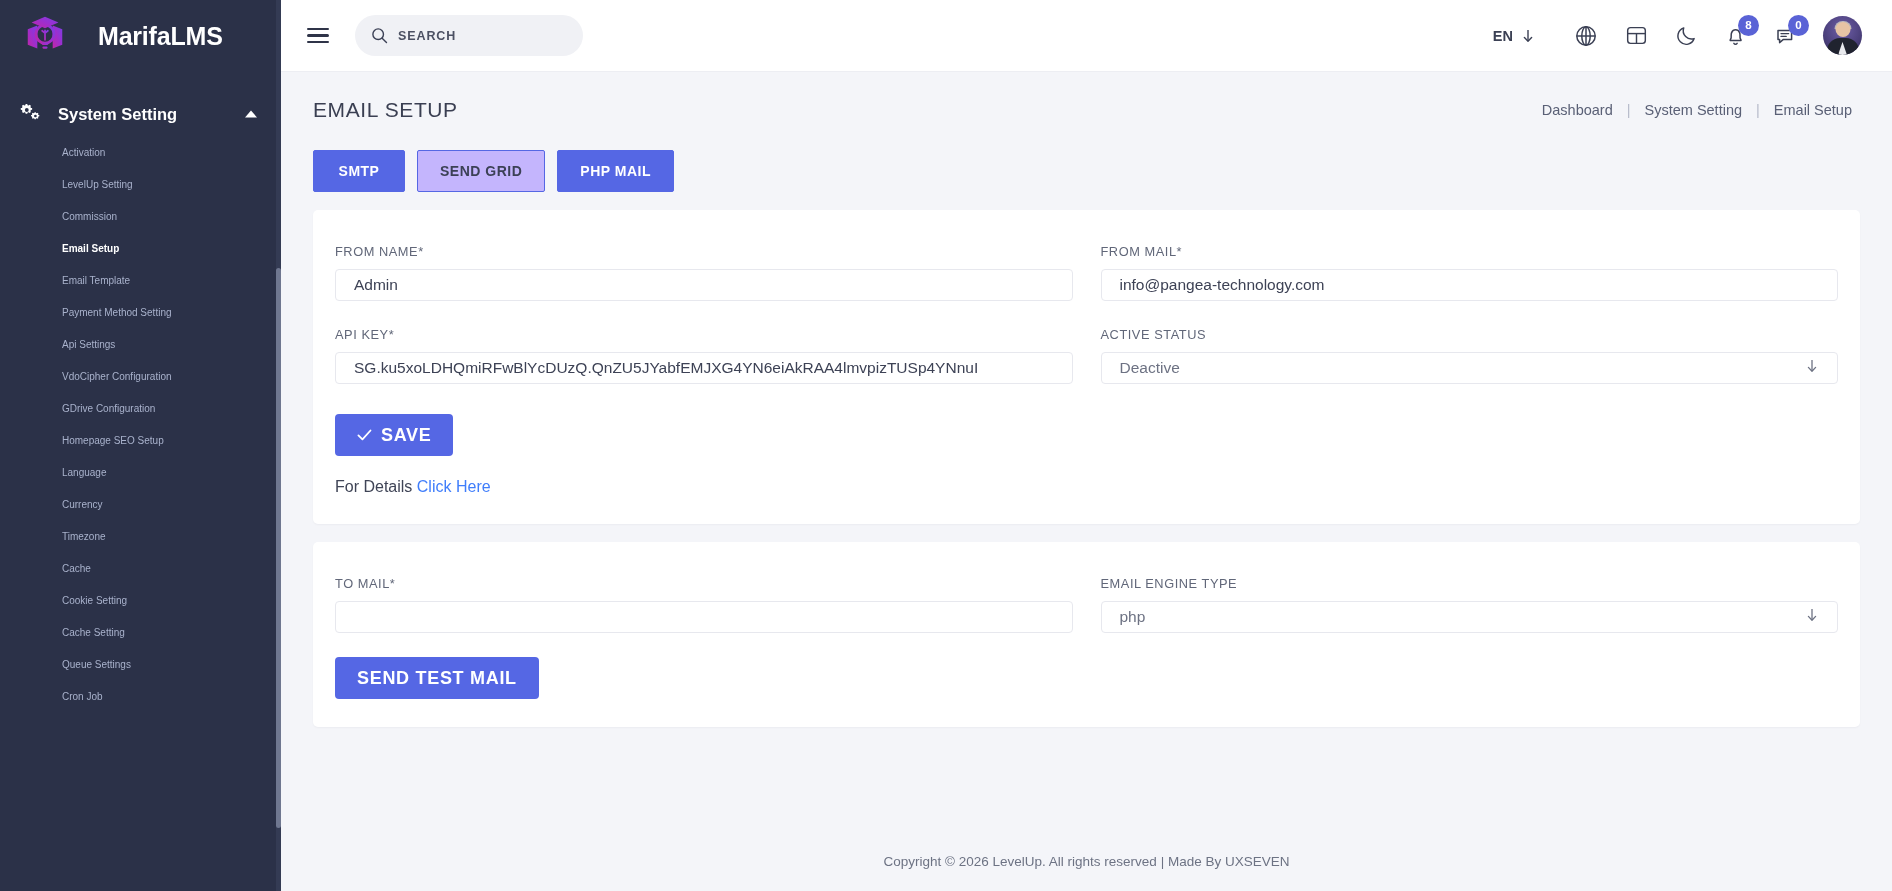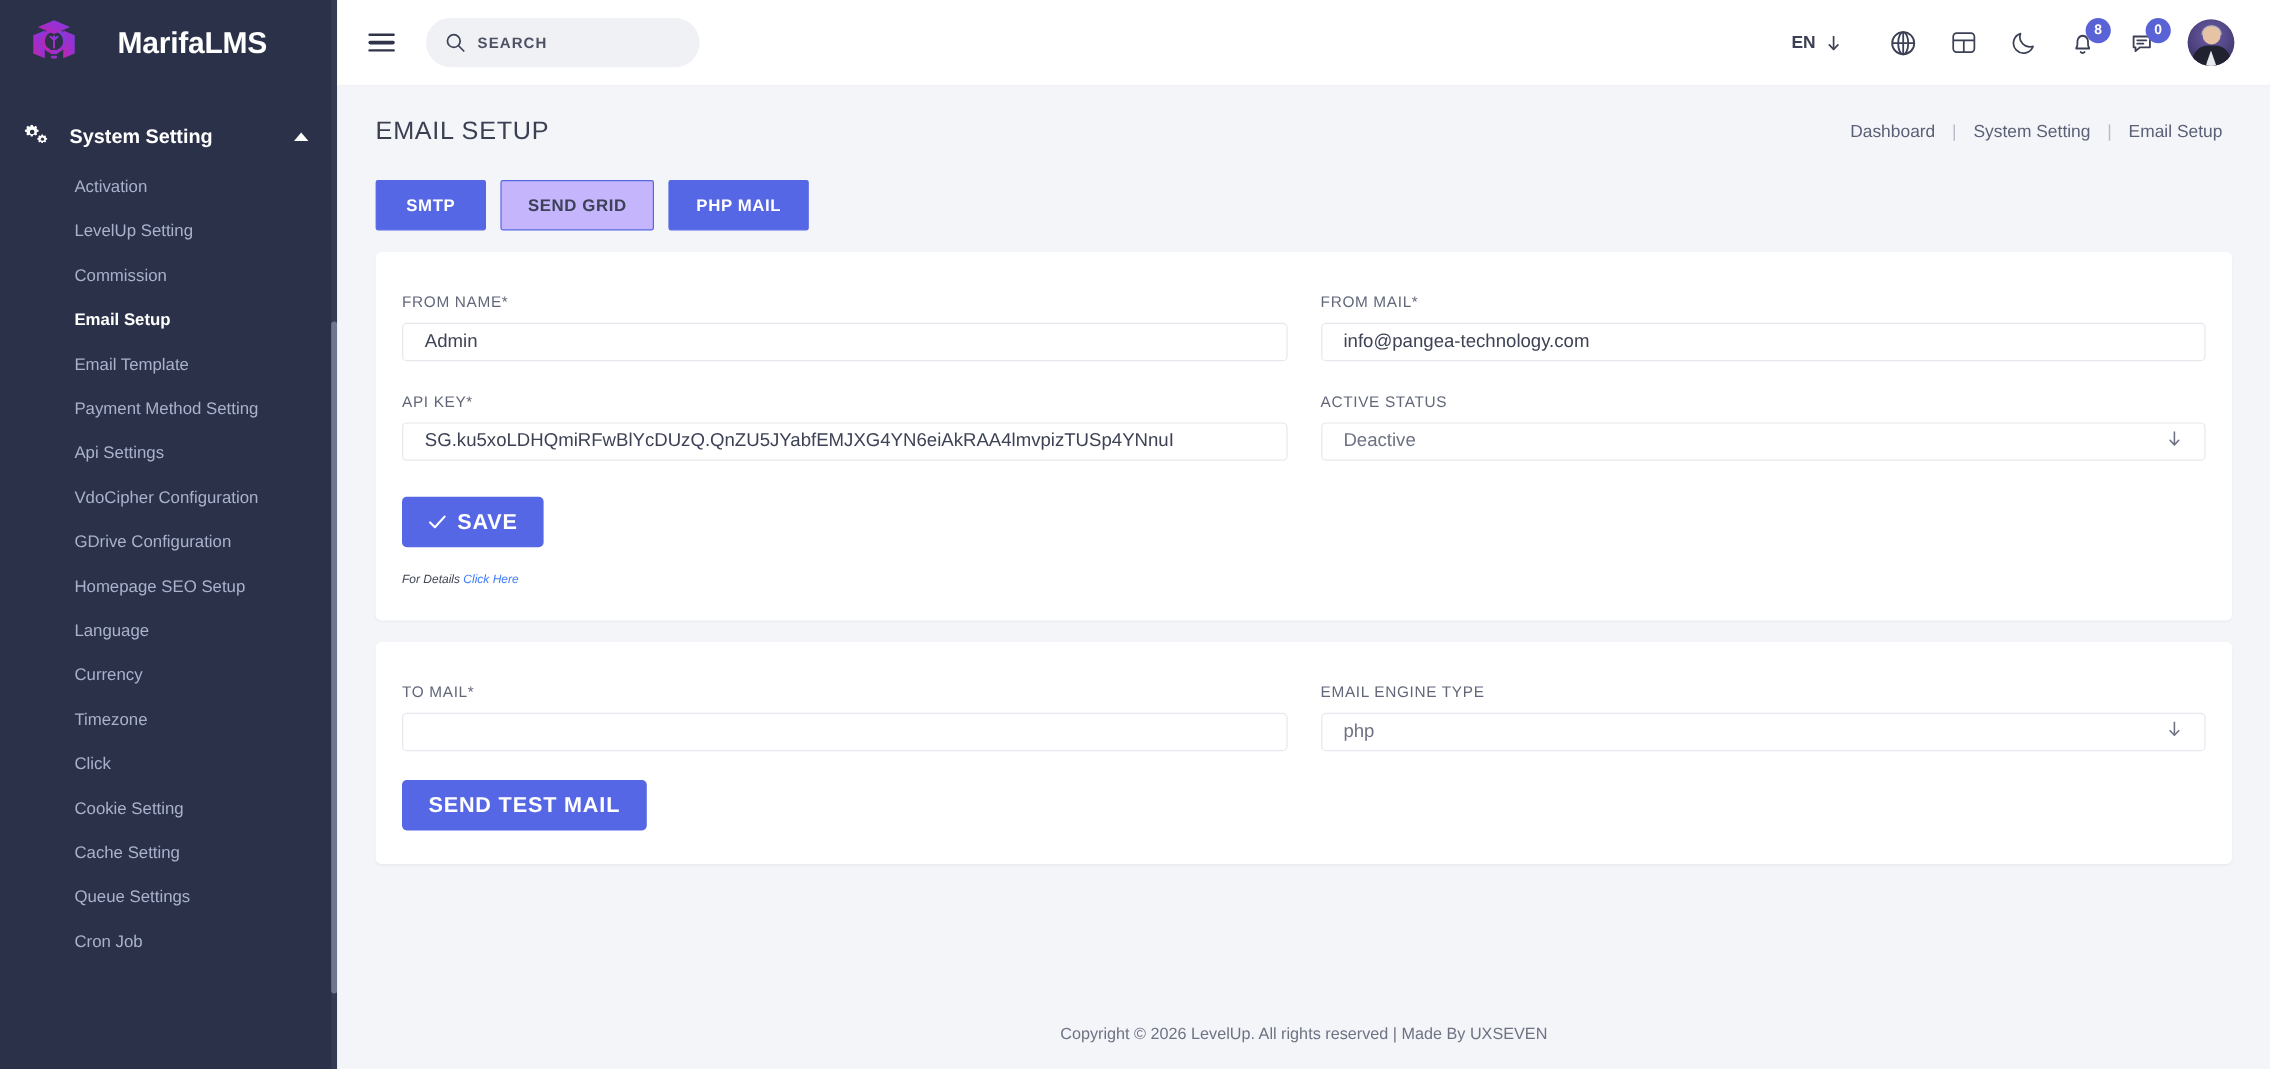--- a/index.html
+++ b/index.html
@@ -38,21 +38,21 @@
   .nav-group-head .gear-wrap { width: 26px; display: flex; justify-content: center; }
   .caret {
     position: absolute; right: 24px; top: 50%; transform: translateY(-50%);
     width: 0; height: 0;
     border-left: 6px solid transparent; border-right: 6px solid transparent;
     border-bottom: 7px solid #ffffff;
   }
   .sub-item {
     display: block;
     padding: 10.5px 20px 10.5px 62px;
-    color: #a9b2cc; font-size: 14px; text-decoration: none;
+    color: #a9b2cc; font-size: 10px; text-decoration: none;
     cursor: pointer;
     white-space: nowrap;
   }
   .sub-item.active { color: #ffffff; font-weight: 700; }
   .sidebar-scrollbar {
     position: absolute; right: 0px; top: 268px;
     width: 5px; height: 560px; border-radius: 3px;
     background: #6f7790;
   }
   .sidebar-track {
@@ -167,21 +167,21 @@
   .btn {
     height: 42px; border-radius: 4px; border: none;
     background: #5567e4; color:#fff;
     font-size: 18px; font-weight: 700; letter-spacing: 0.7px;
     display:inline-flex; align-items:center; justify-content:center; gap: 9px;
     padding: 0 22px; cursor: pointer;
     font-family: "Liberation Sans", sans-serif;
   }
   .save-row { margin-top: 30px; }
   .details {
-    margin-top: 22px; font-size: 10px; color: #3f4456; font-style: italic;
+    margin-top: 22px; font-size: 16px; color: #3f4456;
   }
   .details a { color: #3f7dfb; text-decoration: none; cursor:pointer; }
 
   .footer {
     position: absolute; left: 0; right: 0; bottom: 16px;
     text-align:center; font-size: 13.5px; color:#6d7384;
     padding: 12px 0 6px 0;
   }
 </style>
 </head>
@@ -235,21 +235,21 @@
           <a class="sub-item active">Email Setup</a>
           <a class="sub-item">Email Template</a>
           <a class="sub-item">Payment Method Setting</a>
           <a class="sub-item">Api Settings</a>
           <a class="sub-item">VdoCipher Configuration</a>
           <a class="sub-item">GDrive Configuration</a>
           <a class="sub-item">Homepage SEO Setup</a>
           <a class="sub-item">Language</a>
           <a class="sub-item">Currency</a>
           <a class="sub-item">Timezone</a>
-          <a class="sub-item">Click</a>
+          <a class="sub-item">Cache</a>
           <a class="sub-item">Cookie Setting</a>
           <a class="sub-item">Cache Setting</a>
           <a class="sub-item">Queue Settings</a>
           <a class="sub-item">Cron Job</a>
         </div>
     </nav>
 
     <div class="sidebar-scrollbar"></div>
   </aside>
 

